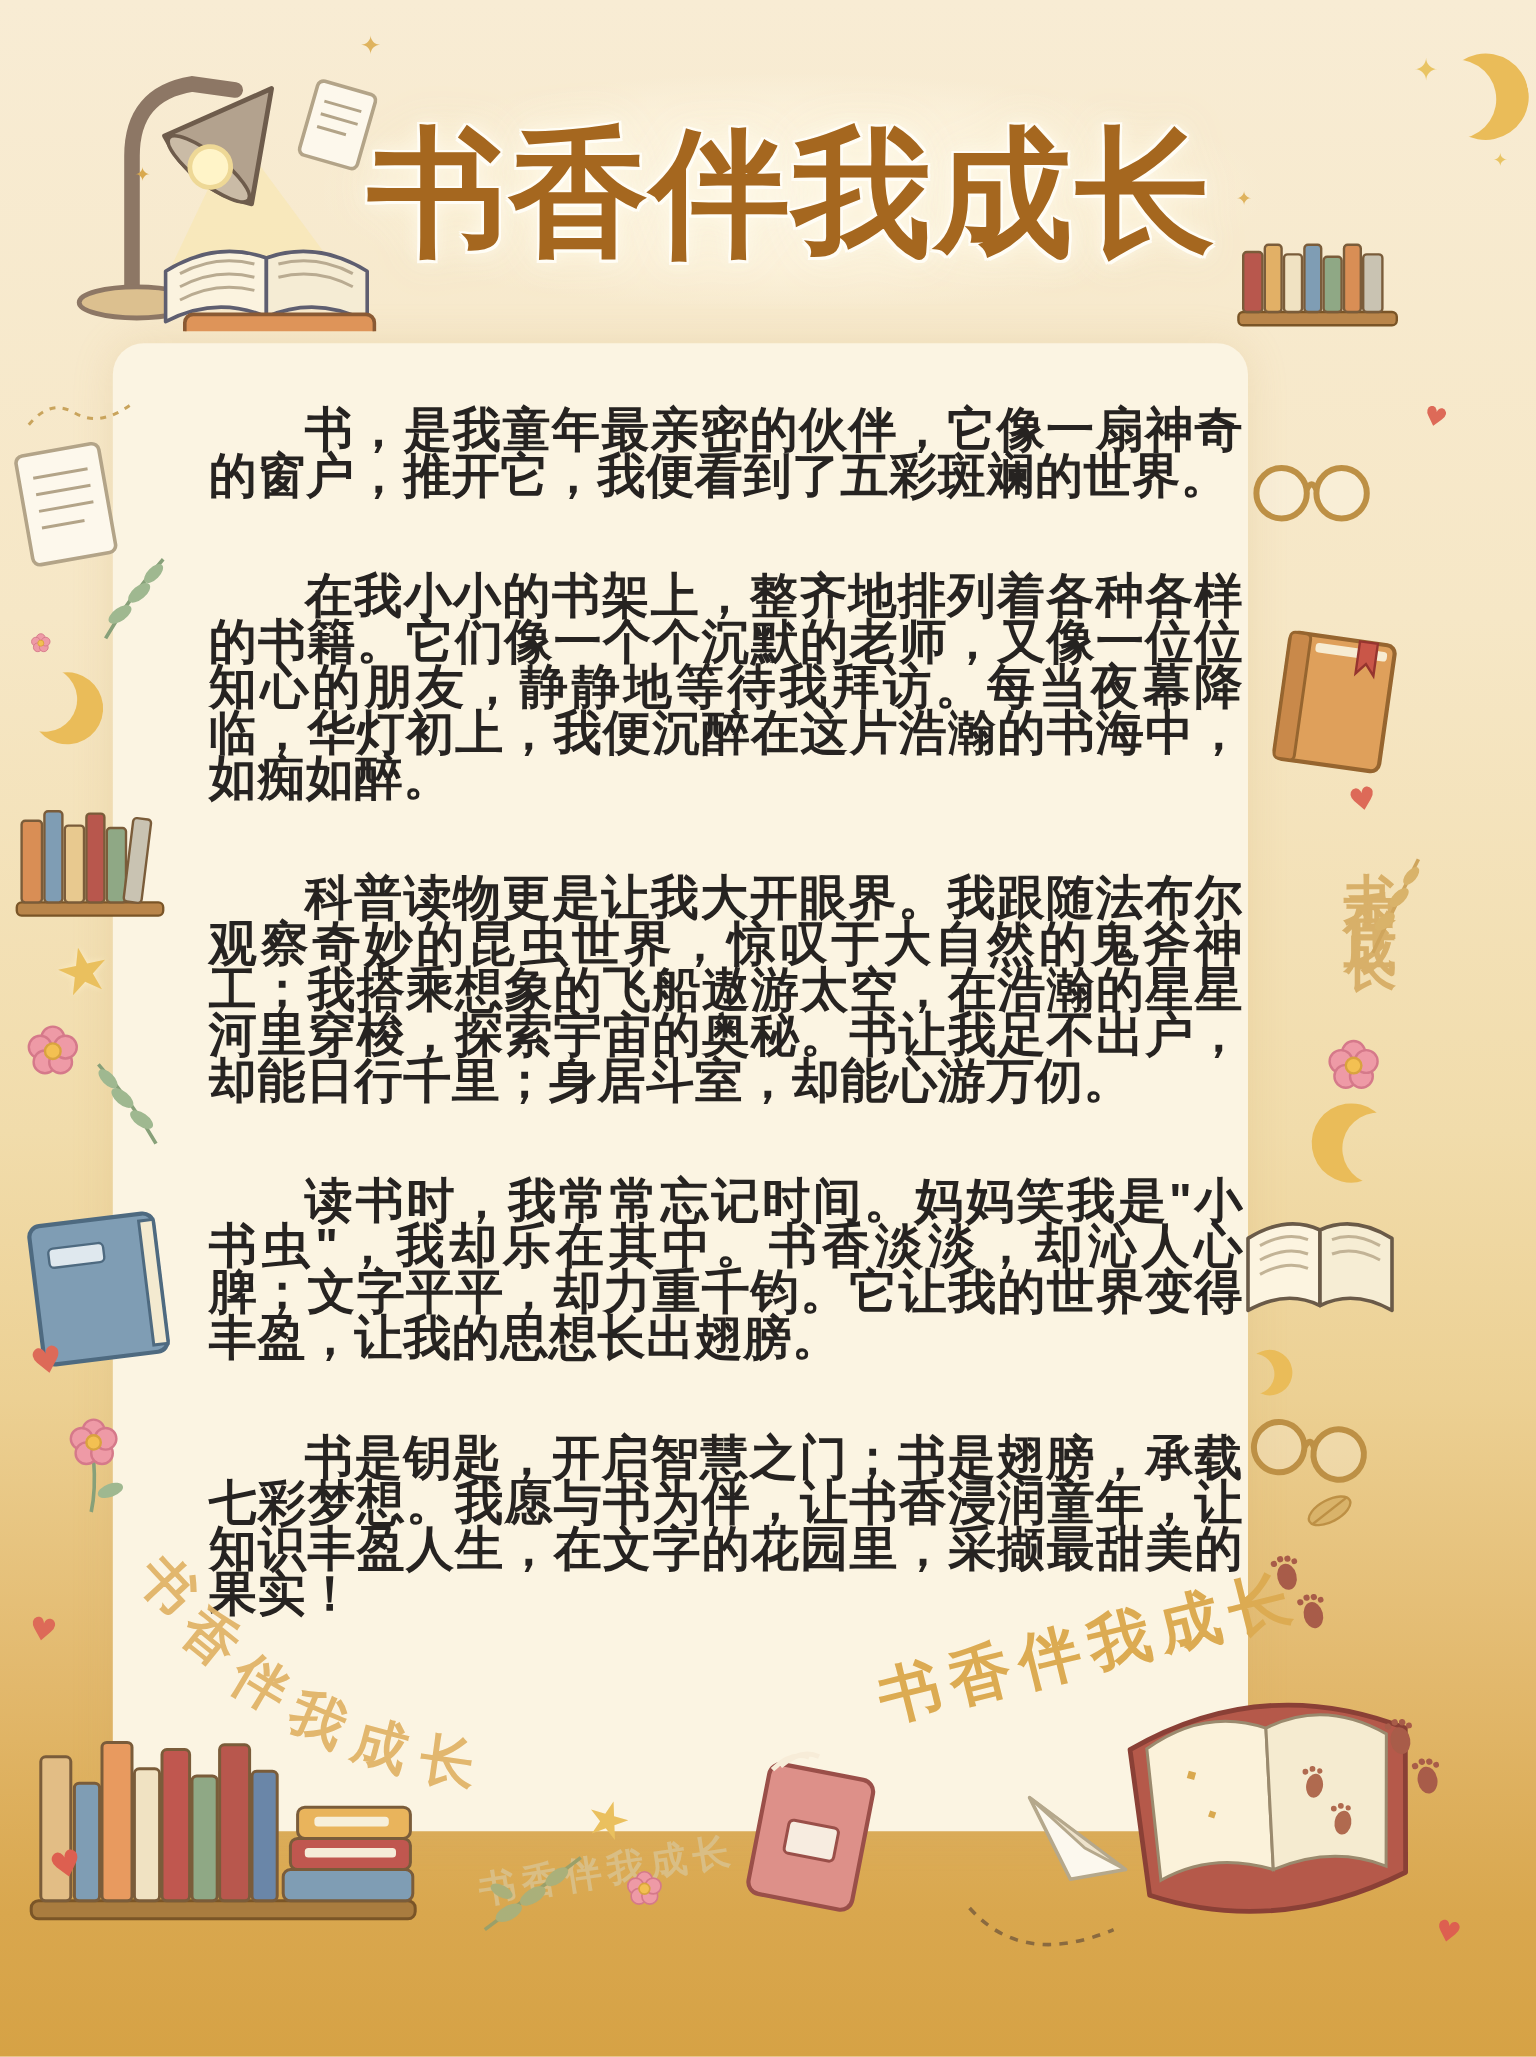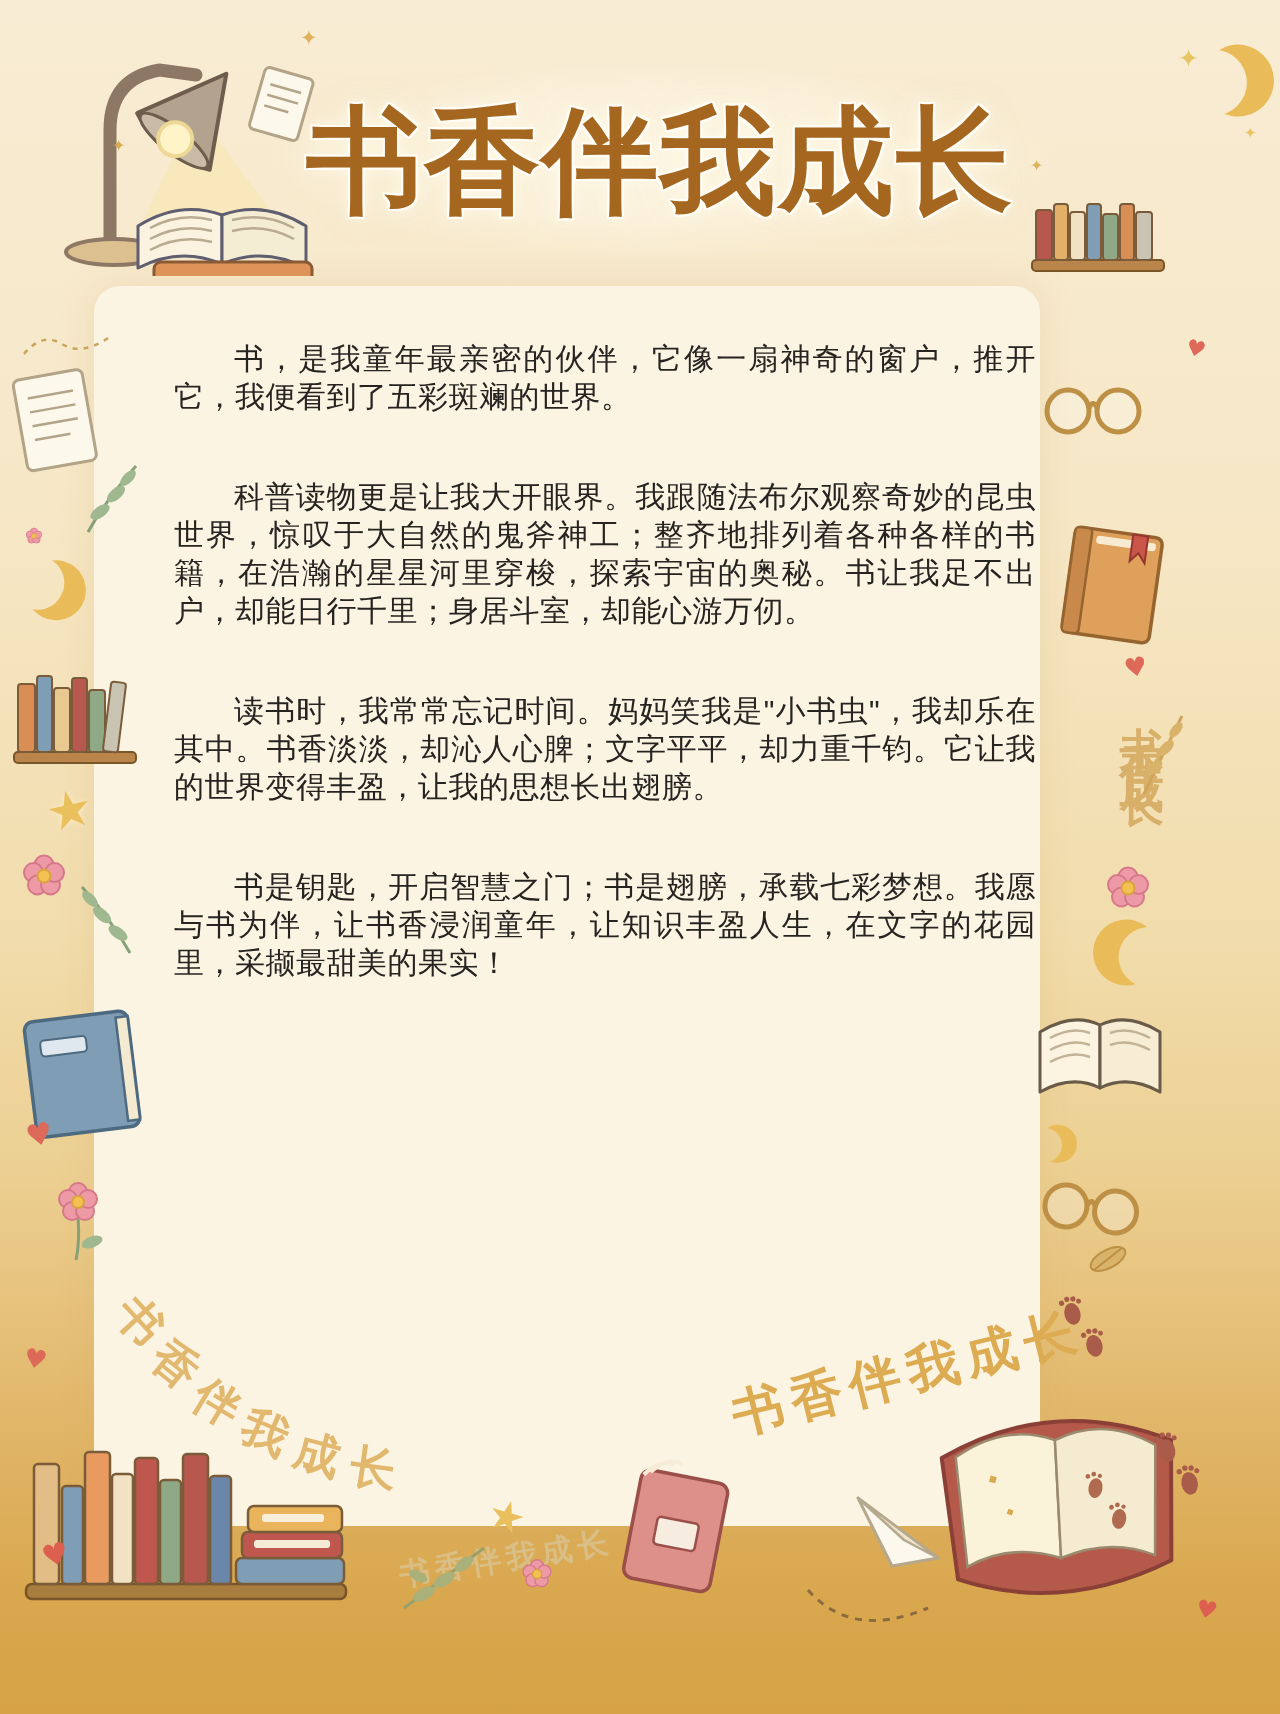--- a/index.html
+++ b/index.html
@@ -19,21 +19,21 @@
     background:radial-gradient(ellipse at center,rgba(255,251,238,.95) 0%,rgba(255,248,230,.55) 45%,rgba(255,248,230,0) 72%);}
   h1.title{left:268px;top:84px;width:784px;margin:0;text-align:center;
     font-family:"Liberation Serif","DejaVu Serif",serif;font-weight:900;
     font-size:116px;letter-spacing:2px;color:#a5671f;position:absolute;
     text-shadow:0 2px 0 #fffdf6,0 -2px 0 #fffdf6,2px 0 0 #fffdf6,-2px 0 0 #fffdf6,
                 2px 2px 0 #fffdf6,-2px 2px 0 #fffdf6,2px -2px 0 #fffdf6,-2px -2px 0 #fffdf6,
                 0 0 18px rgba(255,252,240,.95),0 0 36px rgba(250,235,200,.9);}
 
   
   .essay{left:174px;top:340px;width:862px;position:absolute;color:#262321;}
-  .essay p{margin:0 0 62px 0;font-size:30px;line-height:38px;font-weight:400;
+  .essay p{margin:0 0 62px 0;font-size:40px;line-height:38px;font-weight:700;
            text-indent:2em;letter-spacing:.5px;text-align:justify;}
 
   
   .side-vertical{left:1112px;top:692px;writing-mode:vertical-rl;
     font-family:"Liberation Serif","DejaVu Serif",serif;font-weight:700;
     font-size:44px;letter-spacing:14px;color:#d6ac63;opacity:.92;}
 
   
   .wm{font-family:"Liberation Serif","DejaVu Serif",serif;font-weight:700;color:#dfb061;}
   .wm-arc span{position:absolute;font:700 46px "Liberation Serif","DejaVu Serif",serif;
@@ -54,21 +54,22 @@
 
 <div class="poster">
 
   <div class="d panel"></div>
 
   <div class="d title-glow"></div>
   <h1 class="title">书香伴我成长</h1>
 
   <div class="essay">
     <p>书，是我童年最亲密的伙伴，它像一扇神奇的窗户，推开它，我便看到了五彩斑斓的世界。</p>
-    <p>科普读物更是让我大开眼界。我跟随法布尔观察奇妙的昆虫世界，惊叹于大自然的鬼斧神工；整齐地排列着各种各样的书籍，在浩瀚的星星河里穿梭，探索宇宙的奥秘。书让我足不出户，却能日行千里；身居斗室，却能心游万仞。</p>
+    <p>在我小小的书架上，整齐地排列着各种各样的书籍。它们像一个个沉默的老师，又像一位位知心的朋友，静静地等待我拜访。每当夜幕降临，华灯初上，我便沉醉在这片浩瀚的书海中，如痴如醉。</p>
+    <p>科普读物更是让我大开眼界。我跟随法布尔观察奇妙的昆虫世界，惊叹于大自然的鬼斧神工；我搭乘想象的飞船遨游太空，在浩瀚的星星河里穿梭，探索宇宙的奥秘。书让我足不出户，却能日行千里；身居斗室，却能心游万仞。</p>
     <p>读书时，我常常忘记时间。妈妈笑我是"小书虫"，我却乐在其中。书香淡淡，却沁人心脾；文字平平，却力重千钧。它让我的世界变得丰盈，让我的思想长出翅膀。</p>
     <p>书是钥匙，开启智慧之门；书是翅膀，承载七彩梦想。我愿与书为伴，让书香浸润童年，让知识丰盈人生，在文字的花园里，采撷最甜美的果实！</p>
   </div>
 
   <div class="d side-vertical">书香伴成长</div>
 
   <div class="d wm-arc" style="left:0;top:0;width:100%;height:100%;pointer-events:none;">
       <span>书</span>
       <span>香</span>
       <span>伴</span>

